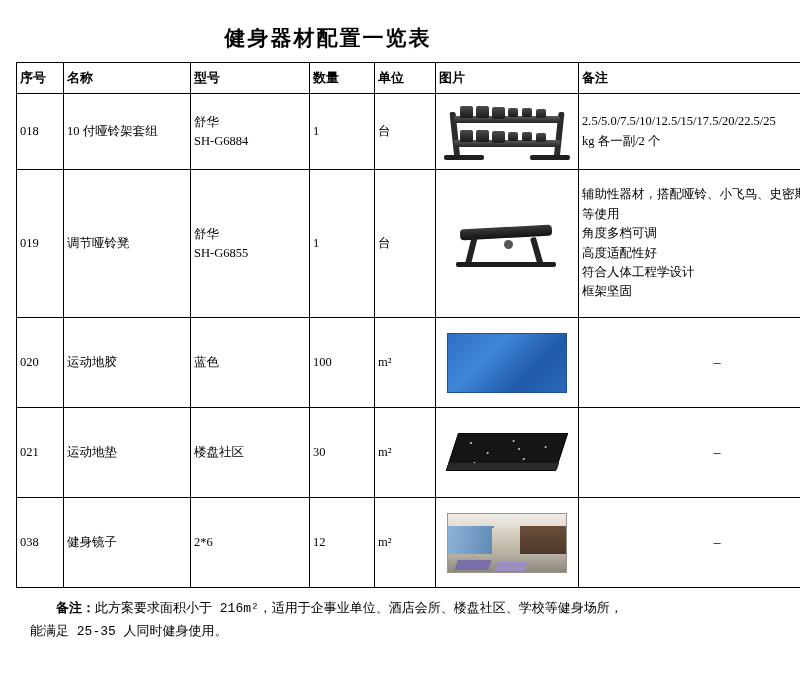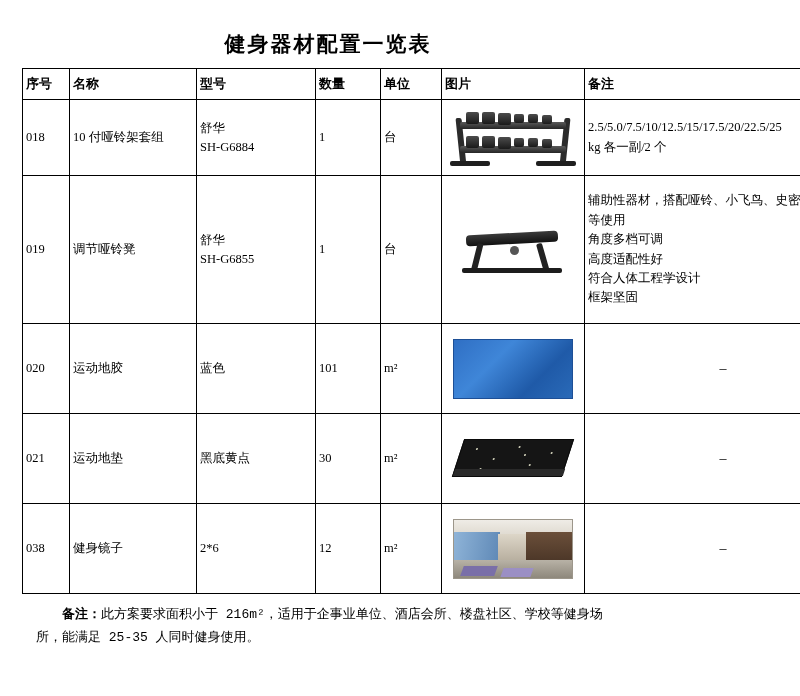--- a/index.html
+++ b/index.html
@@ -12,21 +12,21 @@
     background: #ffffff;
     font-family: "Liberation Sans", sans-serif;
     color: #000000;
     overflow: hidden;
   }
   .page {
     width: 656px;
     height: 696px;
     position: relative;
     box-sizing: border-box;
-    padding: 18px;
+    padding: 12px;
   }
   .doc-title {
     text-align: center;
     font-size: 21px;
     font-weight: bold;
     letter-spacing: 2px;
     padding: 12px 0 10px 0;
     font-family: "Liberation Serif", serif;
   }
   table.equip {
@@ -267,36 +267,36 @@
           <div>高度适配性好</div>
           <div>符合人体工程学设计</div>
           <div>框架坚固</div>
         </td>
       </tr>
 
       <tr style="height:90px;">
         <td>020</td>
         <td>运动地胶</td>
         <td>蓝色</td>
-        <td>101</td>
+        <td>100</td>
         <td>m²</td>
         <td>
           <div class="pic-wrap">
             <div class="pic-floor-blue"></div>
           </div>
         </td>
         <td class="note center">
           <span class="dash">–</span>
         </td>
       </tr>
 
       <tr style="height:90px;">
         <td>021</td>
         <td>运动地垫</td>
-        <td>黑底黄点</td>
+        <td>楼盘社区</td>
         <td>30</td>
         <td>m²</td>
         <td>
           <div class="pic-wrap">
             <div class="pic-mat">
               <div class="mat-top">
                 <div class="speck" style="left:14px;top:8px;"></div>
                 <div class="speck" style="left:34px;top:18px;"></div>
                 <div class="speck" style="left:56px;top:6px;"></div>
                 <div class="speck" style="left:72px;top:24px;"></div>

